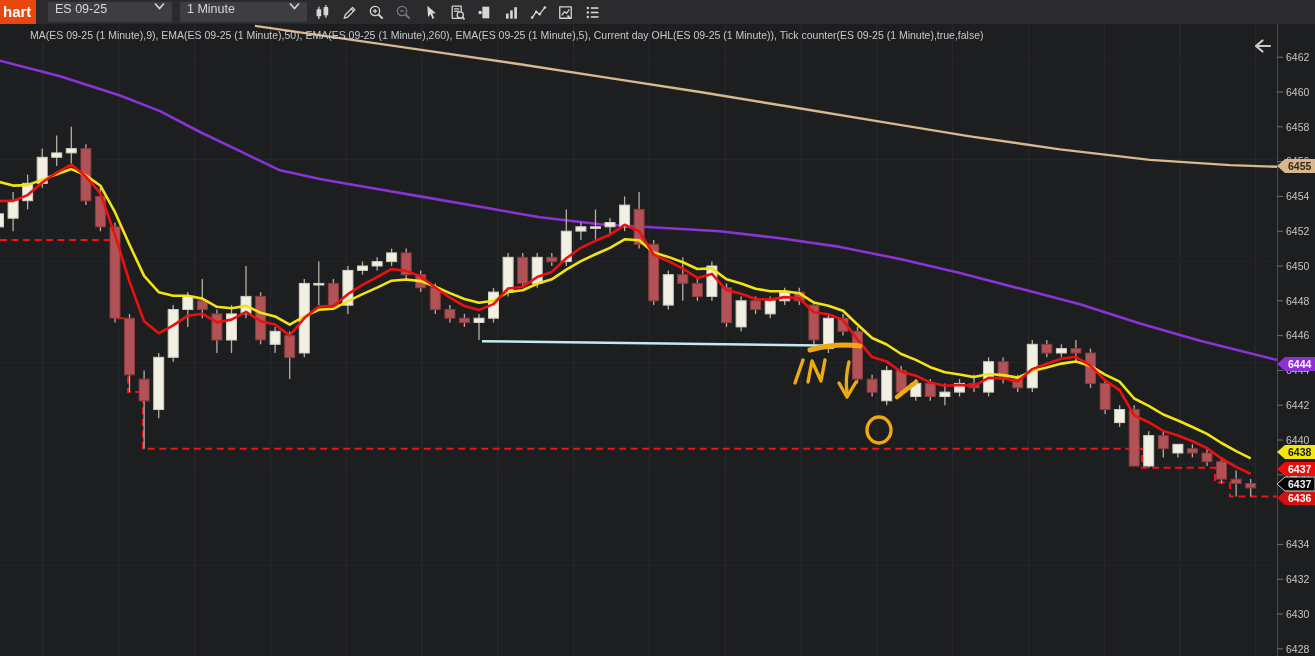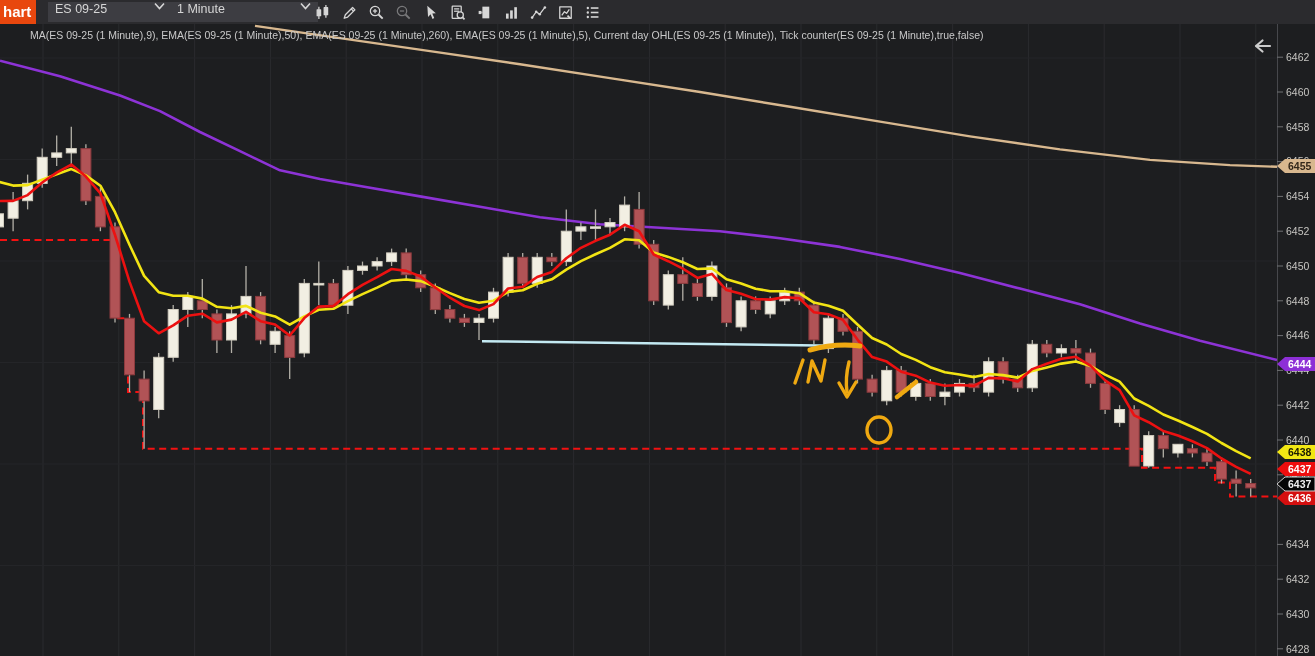--- a/index.html
+++ b/index.html
@@ -17,21 +17,21 @@
     position:absolute;left:0;top:0;height:24px;min-width:35px;
     background:#e8470e;color:#ffffff;font-weight:bold;font-size:15px;
     line-height:23px;padding:0 5px 0 3px;box-sizing:border-box;
   }
   .dd{
     position:absolute;top:2px;height:20px;background:#3d3d42;color:#d6d6d6;
     font-size:12.5px;display:flex;justify-content:space-between;
     padding:0 7px;box-sizing:border-box;cursor:default;
   }
   #dd-instrument{left:48px;width:124px;}
-  #dd-interval{left:170px;width:148px;gap:48px;}
+  #dd-interval{left:180px;width:127px;gap:48px;}
   .dd .chev{width:11px;height:8px;margin-left:6px;flex:0 0 auto;}
   #toolbar-icons{
     position:absolute;left:314px;top:0;height:24px;display:flex;align-items:center;gap:10px;
   }
   .tb-icon{width:17px;height:17px;display:block;}
   .tb-icon.dim{opacity:.45;}
   #indicator-bar{
     position:absolute;left:2px;top:29px;z-index:2;
     font-size:10.5px;color:#c9c9c9;white-space:nowrap;letter-spacing:0;padding-left:28px;
   }

